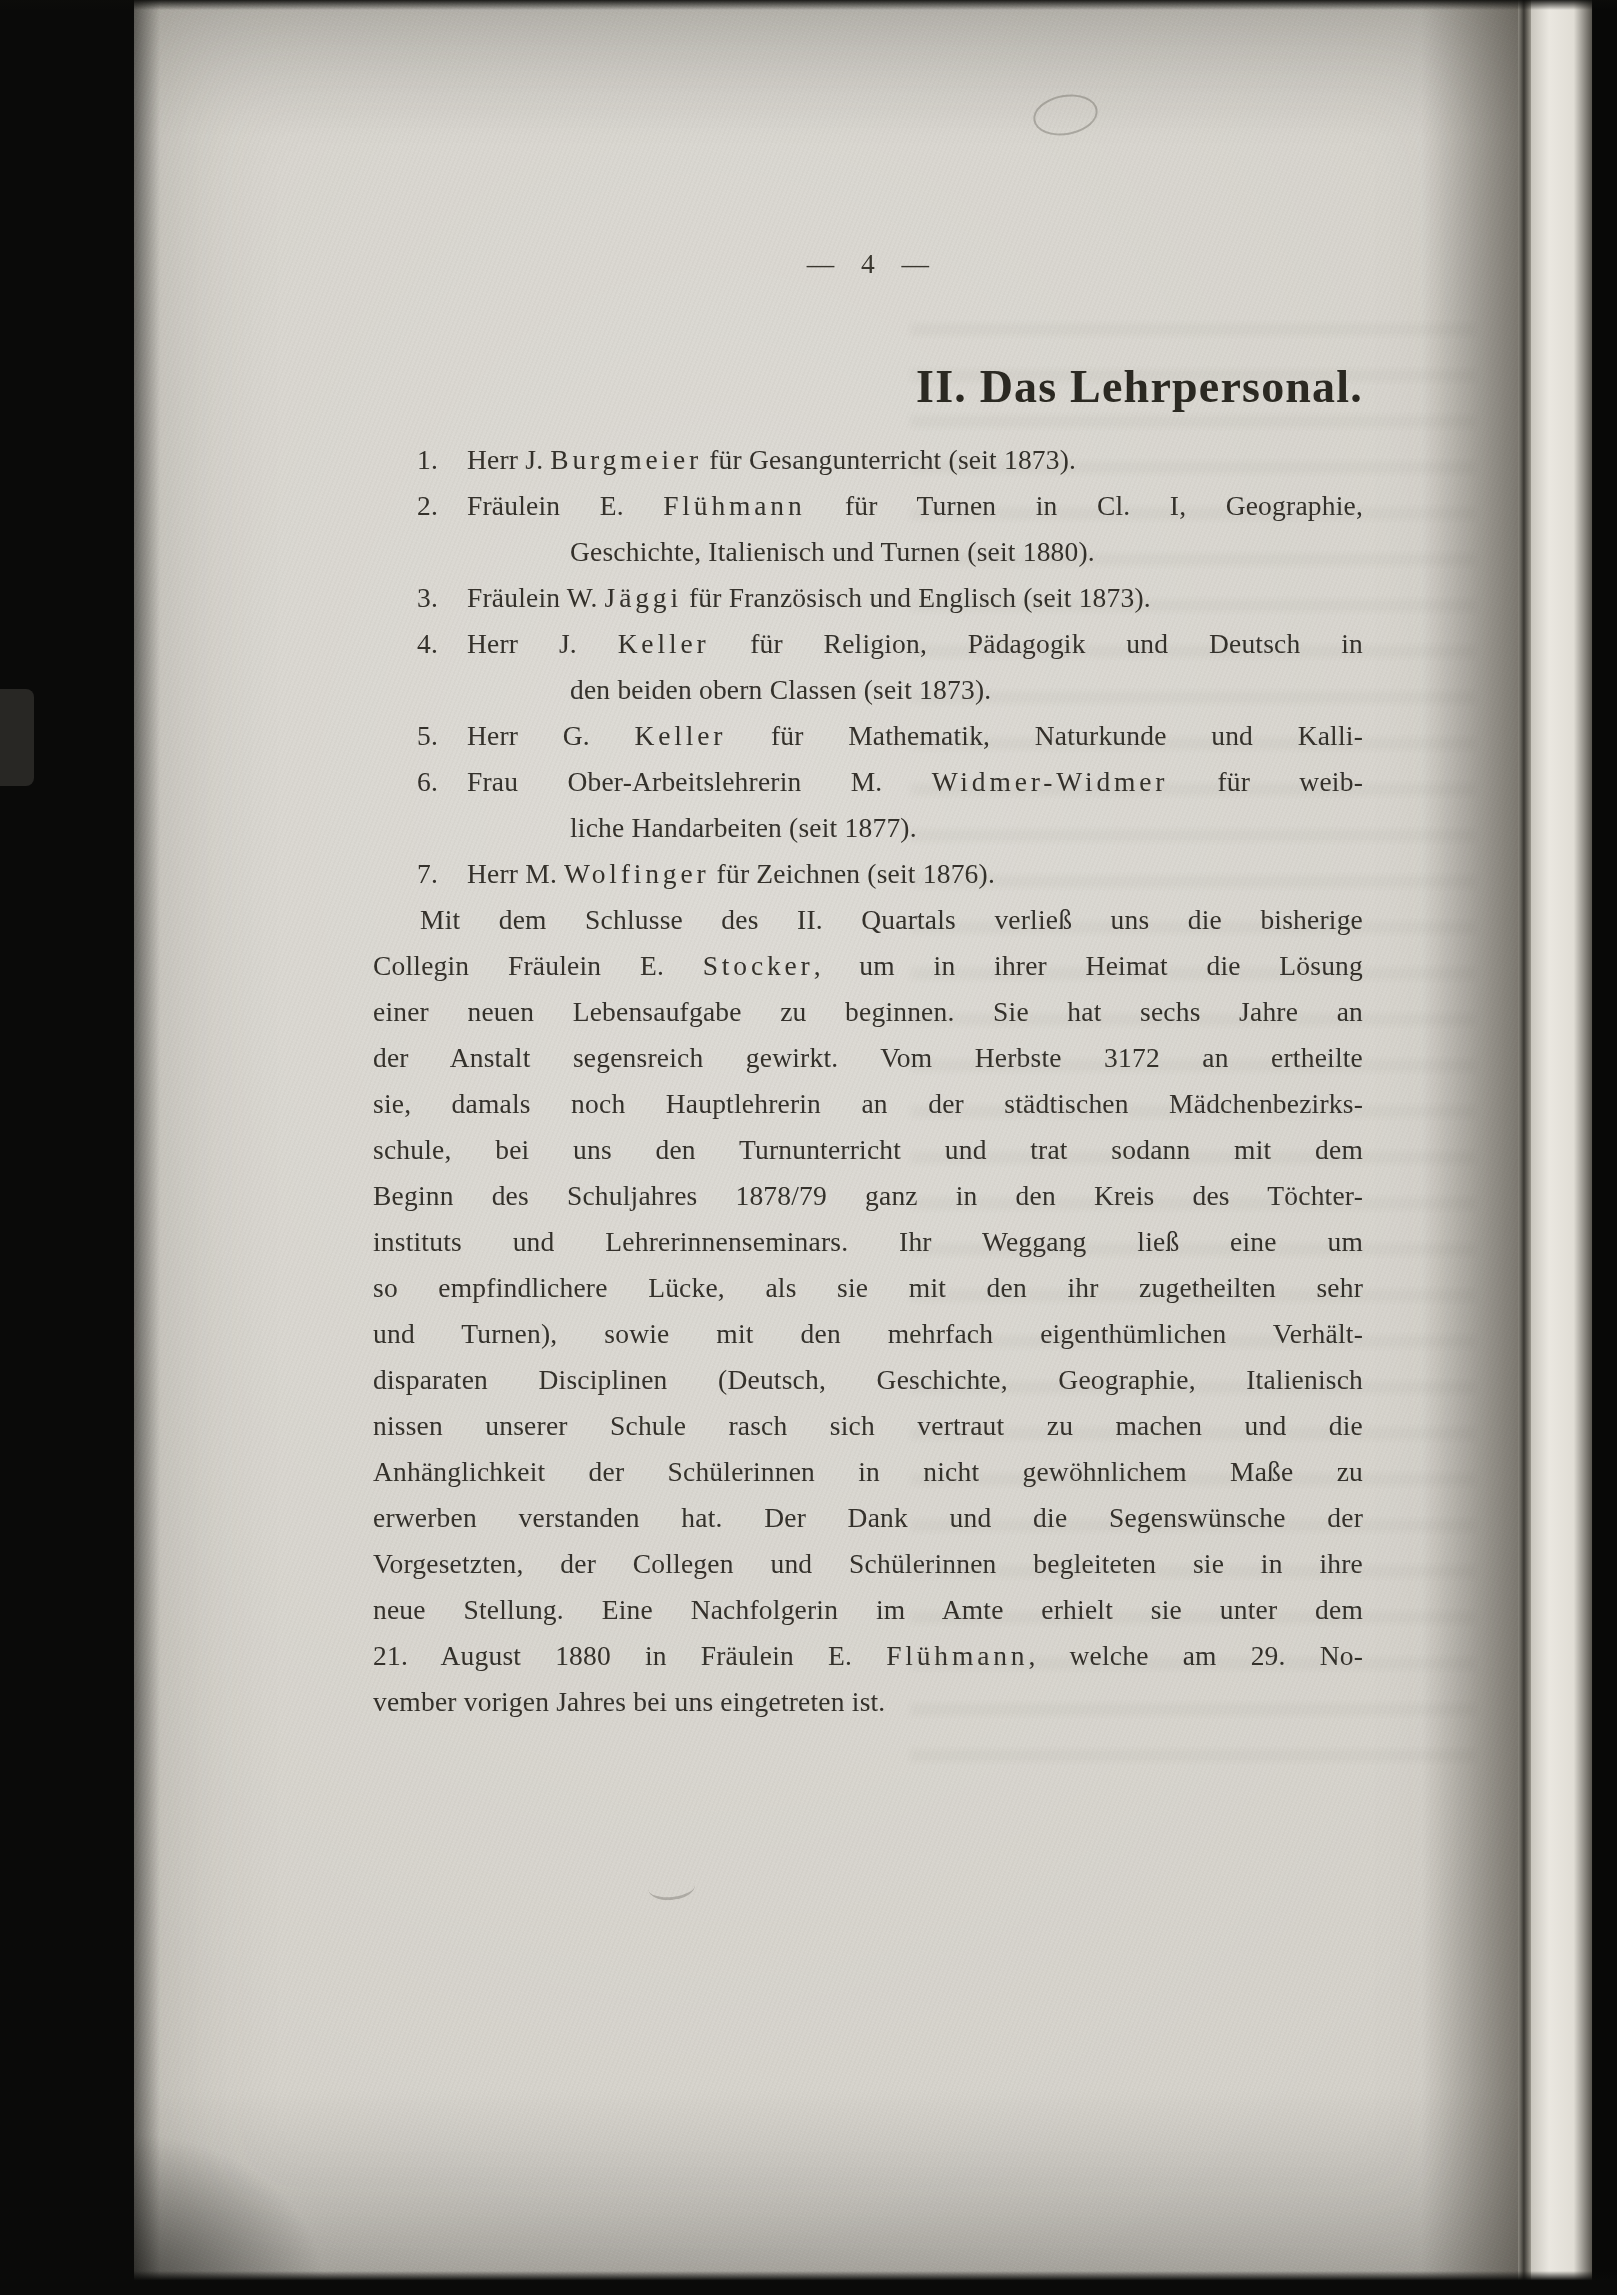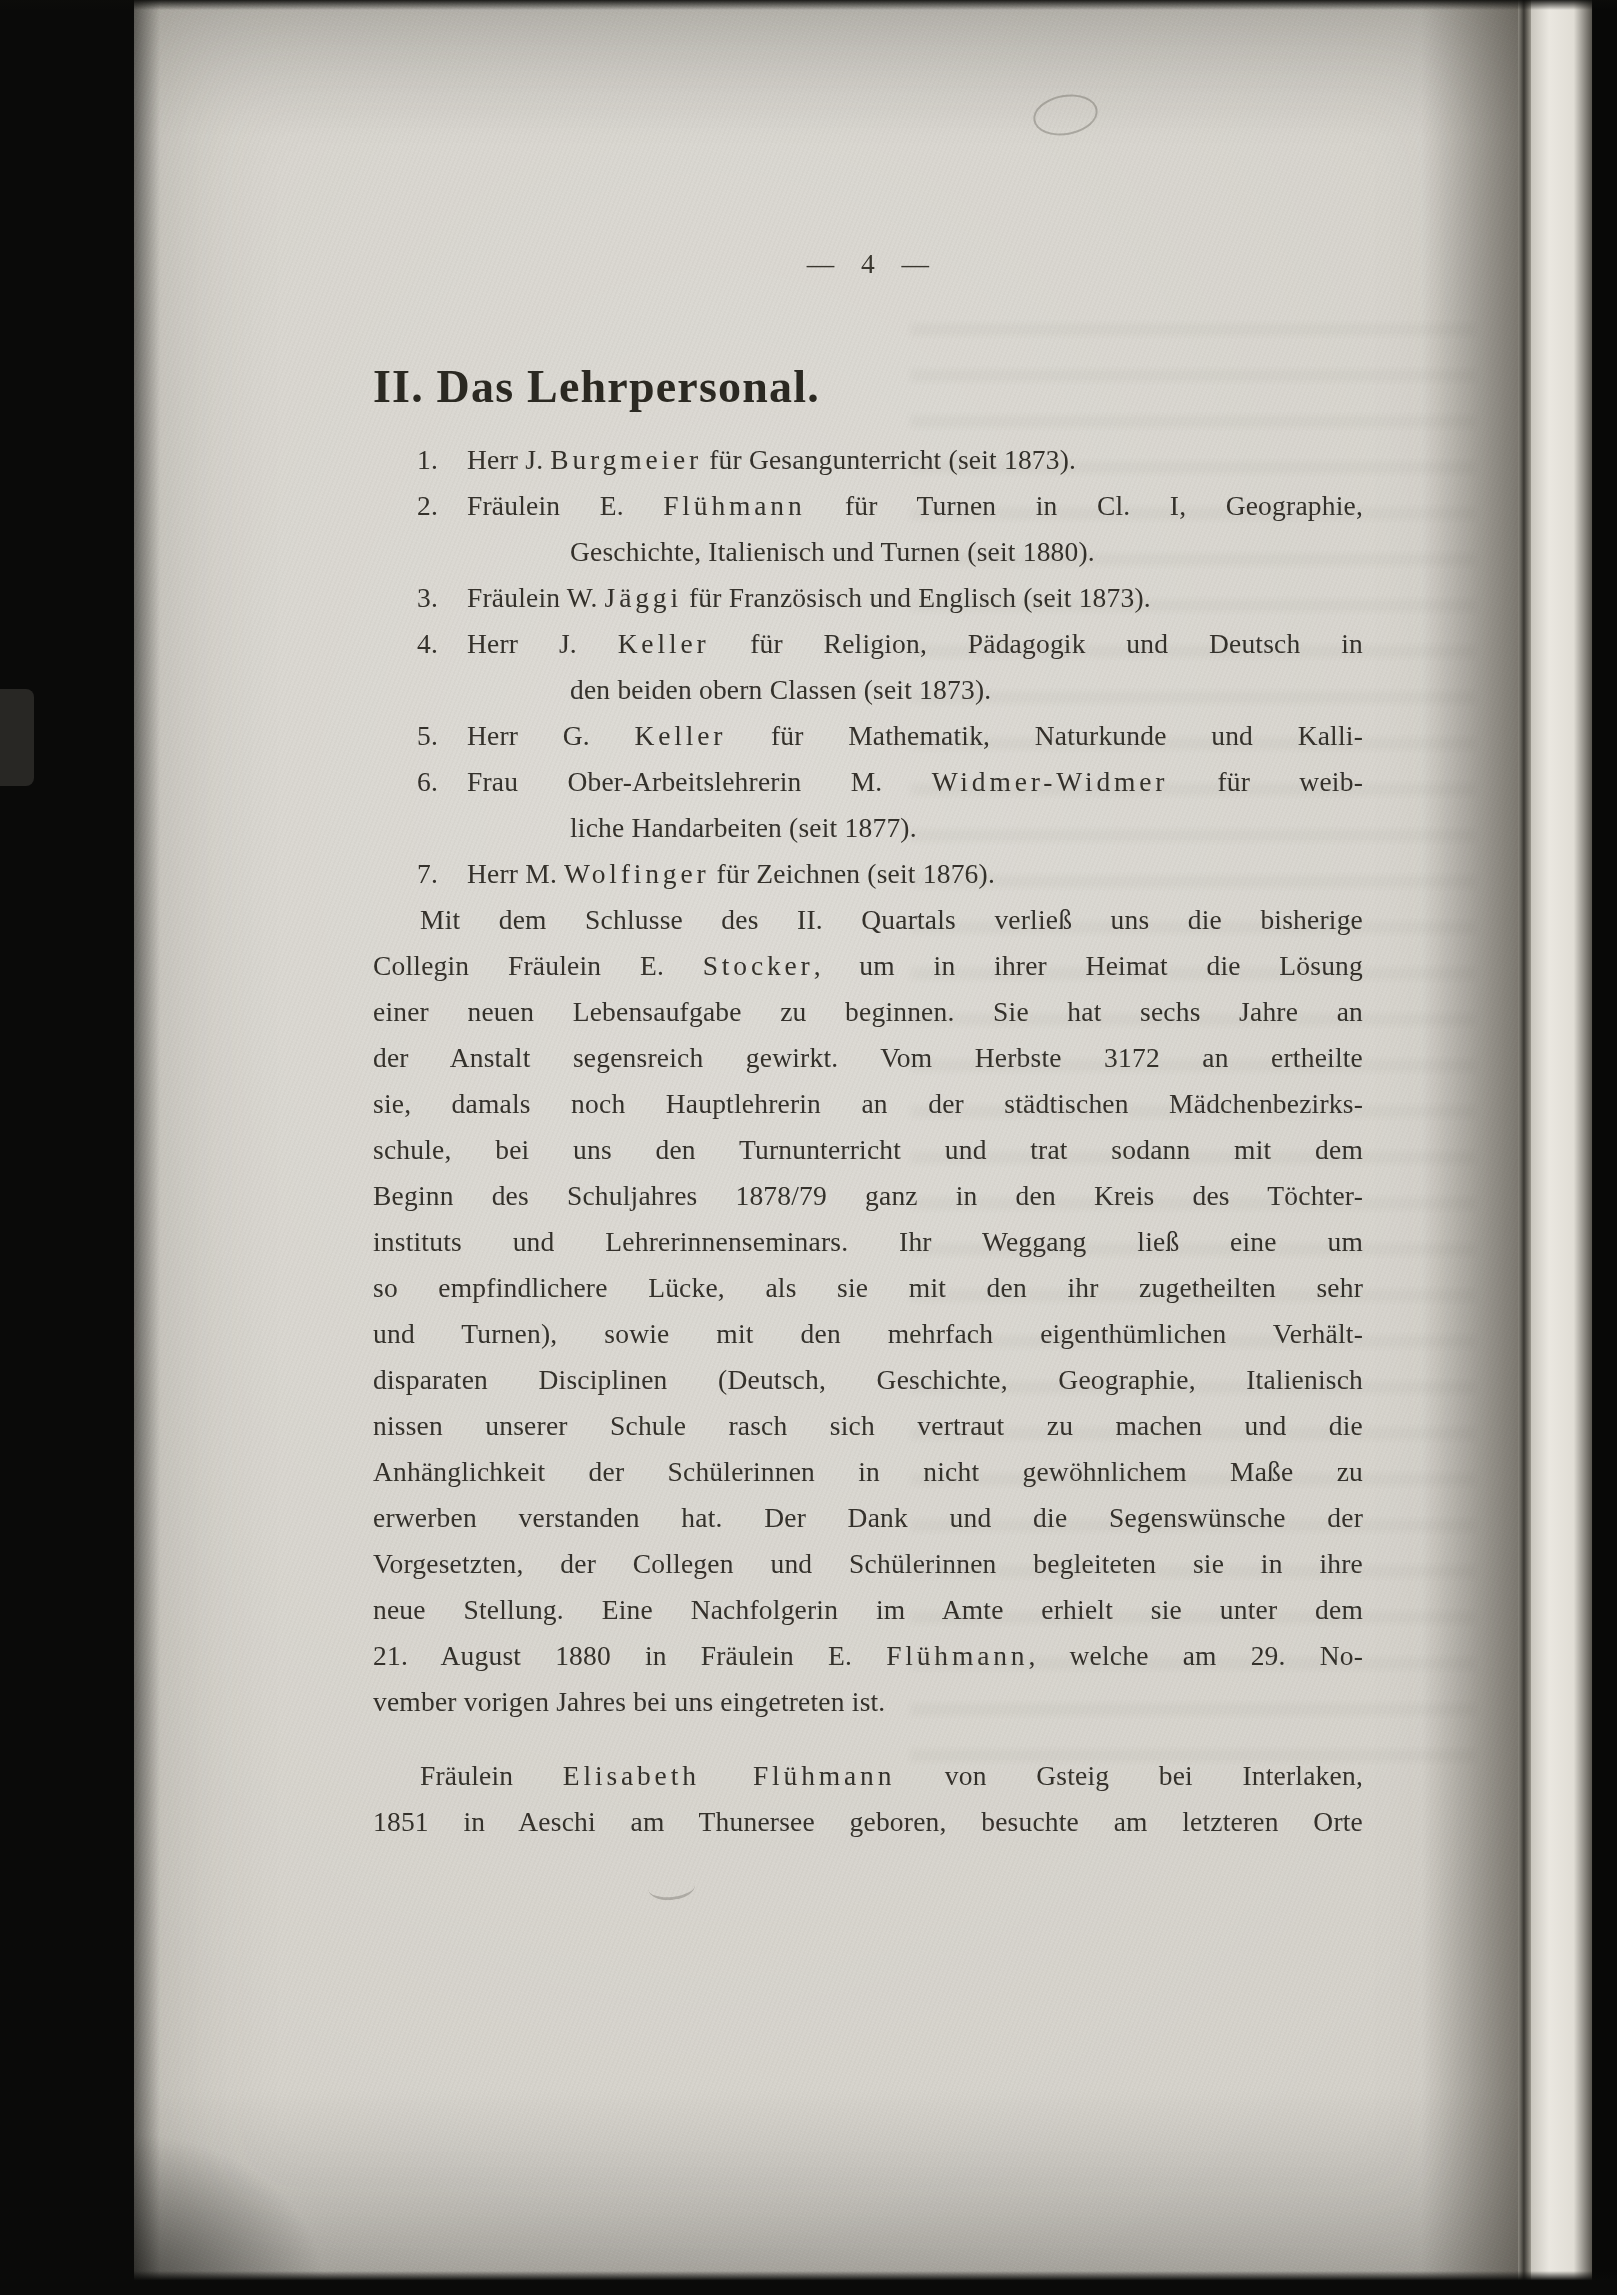--- a/index.html
+++ b/index.html
@@ -61,21 +61,21 @@
   .pencil-scribble { position: absolute; left: 514px; top: 1874px; width: 47px; height: 22.6px;
                  border-bottom: 3.2px solid rgba(80,76,68,0.30); border-radius: 50%; transform: rotate(-6deg); }
 
   
   .content {
     position: absolute; left: 239px; top: 0; width: 990px;
     color: #34312b; font-size: 27.5px; line-height: 46px;
     letter-spacing: 0.2px;
   }
   .page-number { margin-top: 241px; text-align: center; font-size: 27.5px; word-spacing: 19.4px; color: #3a372f; }
-  .section-title { margin: 73px 0 0; text-align: left; font-size: 46px; line-height: 53px;
+  .section-title { margin: 73px 0 0; text-align: right; font-size: 46px; line-height: 53px;
                    font-weight: 700; letter-spacing: 1.2px; color: #2b2922; }
 
   .staff-list { list-style: none; margin: 24px 0 0; padding: 0 0 0 44px; }
   .staff-item { display: flex; }
   .item-number { width: 50px; flex: 0 0 50px; }
   .item-body { flex: 1; min-width: 0; }
 
   .tline { text-align: justify; }
   .tline.just { text-align-last: justify; }
   .tline.ind  { padding-left: 47px; }
@@ -166,24 +166,20 @@
             <div class="tline just"><span>und Turnen), sowie mit den mehrfach eigenthümlichen Verhält-</span></div>
             <div class="tline just"><span>disparaten Disciplinen (Deutsch, Geschichte, Geographie, Italienisch</span></div>
             <div class="tline just"><span>nissen unserer Schule rasch sich vertraut zu machen und die</span></div>
             <div class="tline just"><span>Anhänglichkeit der Schülerinnen in nicht gewöhnlichem Maße zu</span></div>
             <div class="tline just"><span>erwerben verstanden hat. Der Dank und die Segenswünsche der</span></div>
             <div class="tline just"><span>Vorgesetzten, der Collegen und Schülerinnen begleiteten sie in ihre</span></div>
             <div class="tline just"><span>neue Stellung. Eine Nachfolgerin im Amte erhielt sie unter dem</span></div>
             <div class="tline just"><span>21. August 1880 in Fräulein E. </span><span class="sperr">Flühmann</span><span>, welche am 29. No-</span></div>
             <div class="tline"><span>vember vorigen Jahres bei uns eingetreten ist.</span></div>
           </div>
-          <div class="para">
-            <div class="tline just ind"><span>Fräulein </span><span class="sperr">Elisabeth Flühmann</span><span> von Gsteig bei Interlaken,</span></div>
-            <div class="tline just"><span>1851 in Aeschi am Thunersee geboren, besuchte am letzteren Orte</span></div>
-          </div>
         </div>
     </div>
   </div>
 
   <div class="fold-line"></div>
   <div class="next-page"></div>
   <div class="border-right"></div>
   <div class="edge-top"></div>
   <div class="edge-bottom"></div>
 

